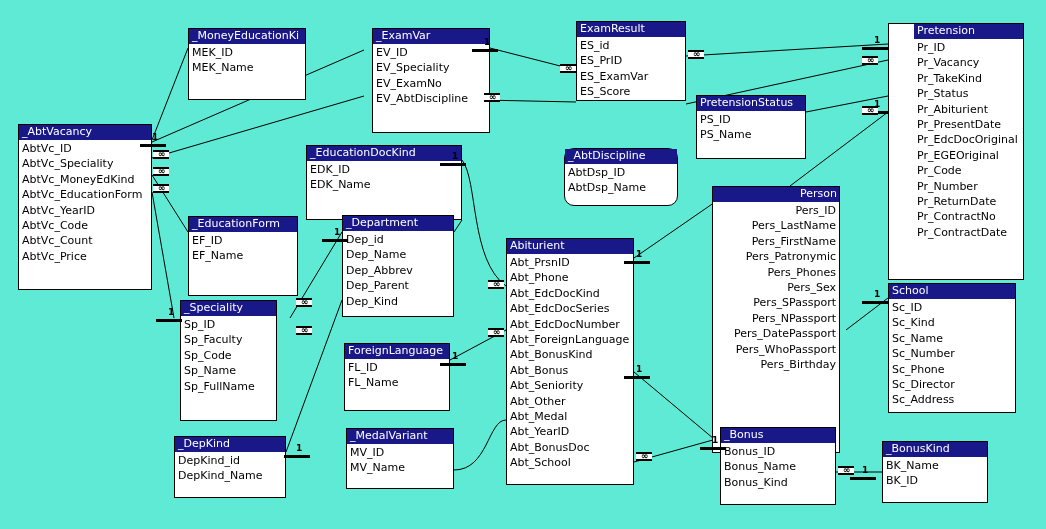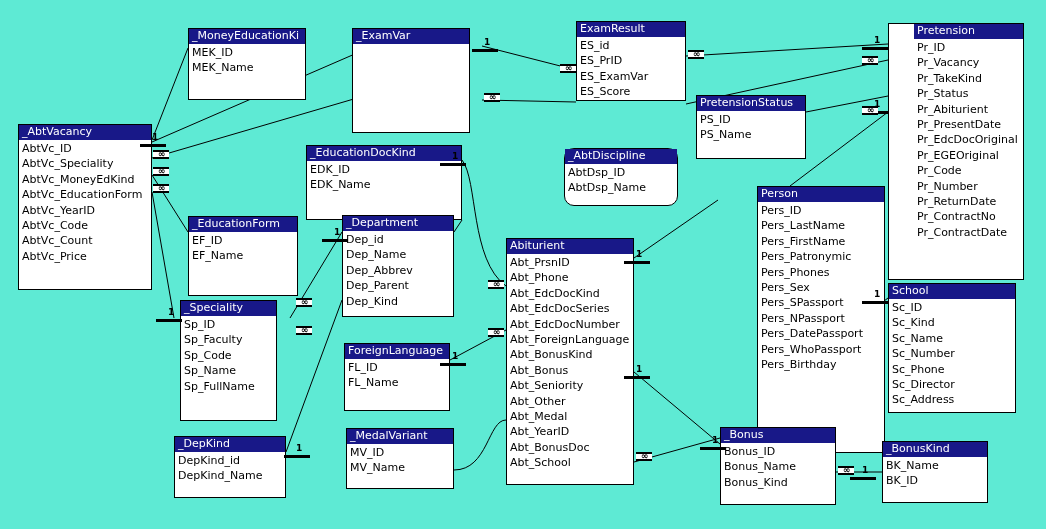--- a/index.html
+++ b/index.html
@@ -112,22 +112,28 @@
     </svg>
 
   <div id="entity-layer">
       <div class="entity" style="left: 188px; top: 28px; width: 118px; height: 72px;">
         <div class="title">_MoneyEducationKi</div>
         <div class="fields">
           <div class="field">MEK_ID</div>
           <div class="field">MEK_Name</div>
         </div>
       </div>
-      <div class="entity" style="left: 352px; top: 28px; width: 118px; height: 105px;">
+      <div class="entity" style="left: 372px; top: 28px; width: 118px; height: 105px;">
         <div class="title">_ExamVar</div>
+        <div class="fields">
+          <div class="field">EV_ID</div>
+          <div class="field">EV_Speciality</div>
+          <div class="field">EV_ExamNo</div>
+          <div class="field">EV_AbtDiscipline</div>
+        </div>
       </div>
       <div class="entity" style="left: 576px; top: 21px; width: 110px; height: 80px;">
         <div class="title">ExamResult</div>
         <div class="fields">
           <div class="field">ES_id</div>
           <div class="field">ES_PrID</div>
           <div class="field">ES_ExamVar</div>
           <div class="field">ES_Score</div>
         </div>
       </div>
@@ -176,21 +182,21 @@
           <div class="field">EDK_Name</div>
         </div>
       </div>
       <div class="entity" style="left: 564px; top: 148px; width: 114px; height: 58px; border-radius: 10px;">
         <div class="title">_AbtDiscipline</div>
         <div class="fields">
           <div class="field">AbtDsp_ID</div>
           <div class="field">AbtDsp_Name</div>
         </div>
       </div>
-      <div class="entity" style="left: 757px; top: 186px; width: 128px; height: 267px;">
+      <div class="entity" style="left: 712px; top: 186px; width: 128px; height: 267px; text-align: right;">
         <div class="title">Person</div>
         <div class="fields">
           <div class="field">Pers_ID</div>
           <div class="field">Pers_LastName</div>
           <div class="field">Pers_FirstName</div>
           <div class="field">Pers_Patronymic</div>
           <div class="field">Pers_Phones</div>
           <div class="field">Pers_Sex</div>
           <div class="field">Pers_SPassport</div>
           <div class="field">Pers_NPassport</div>

